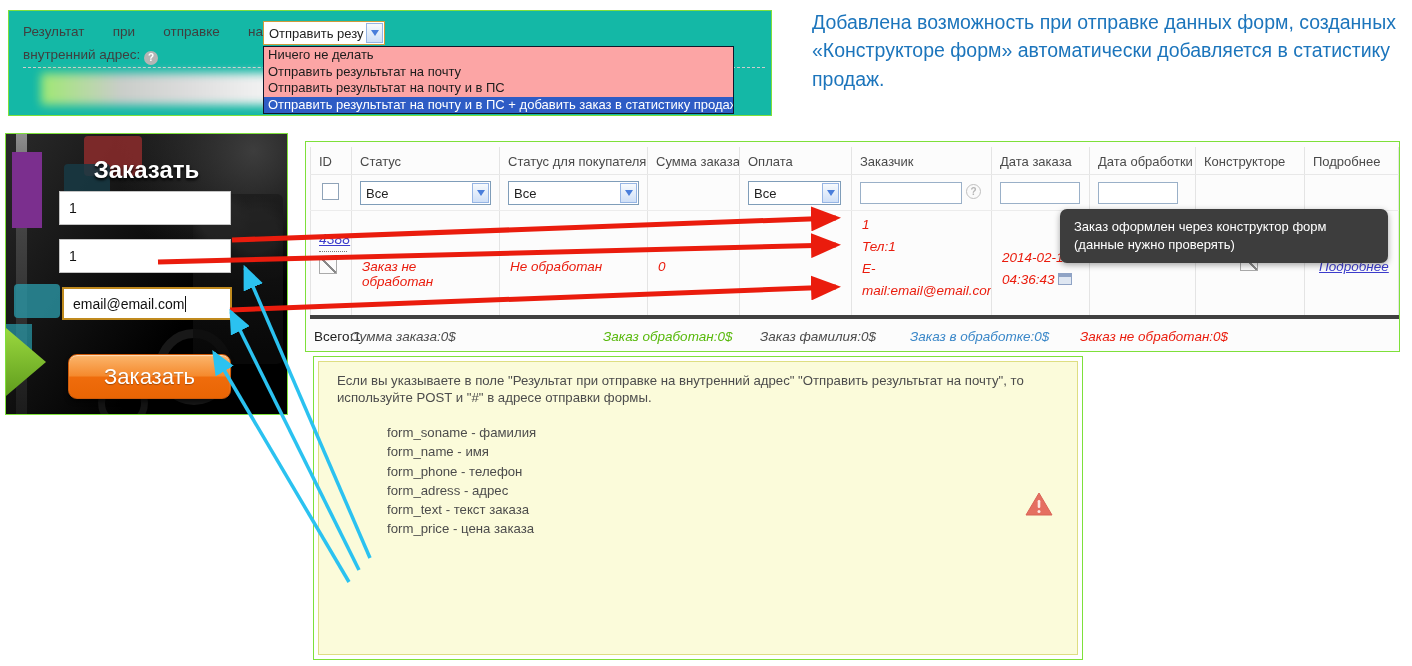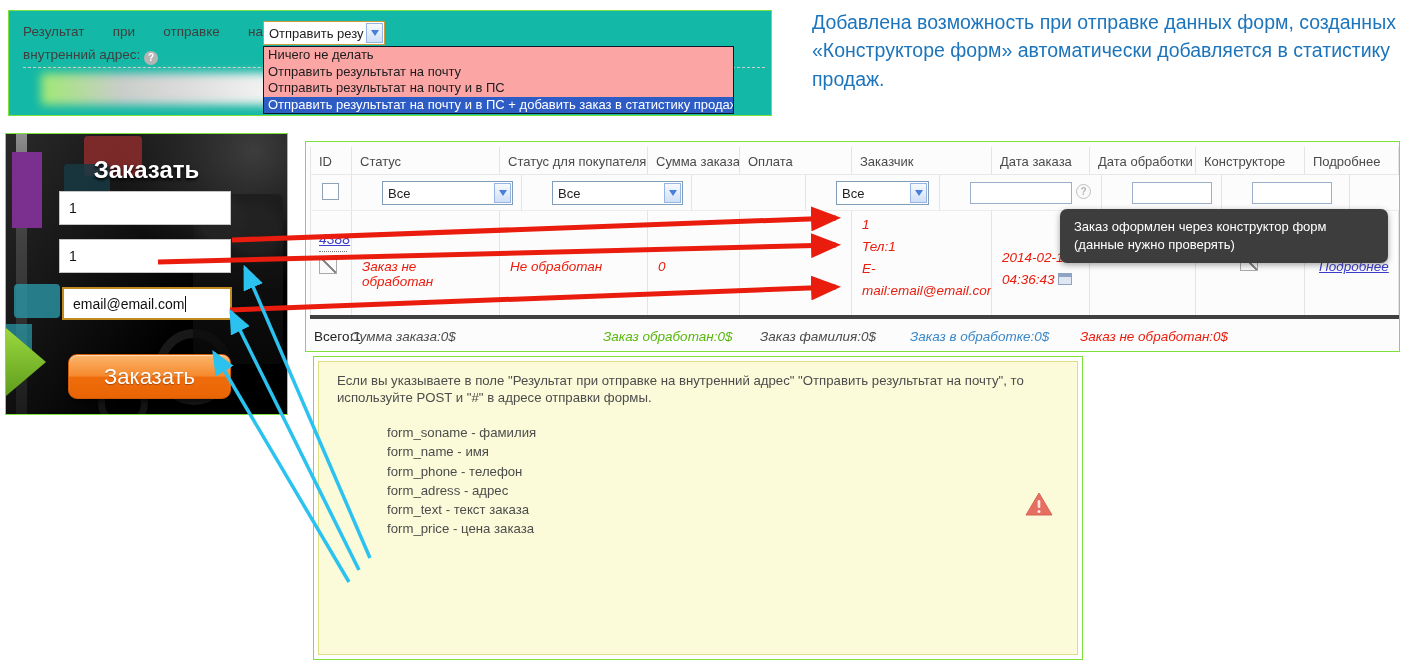--- a/index.html
+++ b/index.html
@@ -56,21 +56,21 @@
   .w-green-arrow { position:absolute; left:0; top:194px; z-index:4; }
 
   
   .table-panel { left:305px; top:141px; width:1095px; height:211px; border:1px solid #7ee03a; background:#fcfcfc; z-index:1; }
   .tbl { margin:5px 0 0 4px; }
   .tr { display:grid; grid-template-columns:42px 148px 148px 92px 112px 140px 98px 106px 109px 1fr; }
   .th, .td { border-right:1px solid #e4e4e4; overflow:hidden; }
   .th:first-child, .td:first-child { border-left:1px solid #e4e4e4; }
   .thead { border-bottom:1px solid #e8e8e8; }
   .th { padding:7px 6px 5px 8px; font-size:13px; color:#4a4a4a; white-space:nowrap; }
-  .tfilter { height:36px; border-bottom:1px solid #ececec;gap:22px; }
+  .tfilter { height:36px; border-bottom:1px solid #ececec; }
   .tfilter .td { padding-top:6px; }
   .cb { width:17px; height:17px; background:#fff; border:1px solid #8fa3b8; margin:2px 0 0 11px; }
   .fsel { height:24px; border:1px solid #7f9db9; background:#fff; display:flex; align-items:center; padding-left:5px; font-size:13px; color:#222; margin-left:8px; }
   .fsel .sel-arrow-btn { height:20px; }
   .finput { height:22px; border:1px solid #9ab0c8; background:#fff; margin-left:8px; margin-top:1px; }
   .q-light { display:inline-block; width:15px; height:15px; border-radius:50%; border:1px solid #c0c0c0; color:#b5b5b5; font-size:10px; font-weight:bold; text-align:center; line-height:14px; vertical-align:3px; margin-left:4px; background:#fafafa; }
   .tdata { height:104px; }
   .red-it { color:#ea1c0d; font-style:italic; font-size:13.5px; }
   .cell-mid { padding:48px 12px 0 10px; }
   .id-cell { padding:19px 0 0 8px; }

